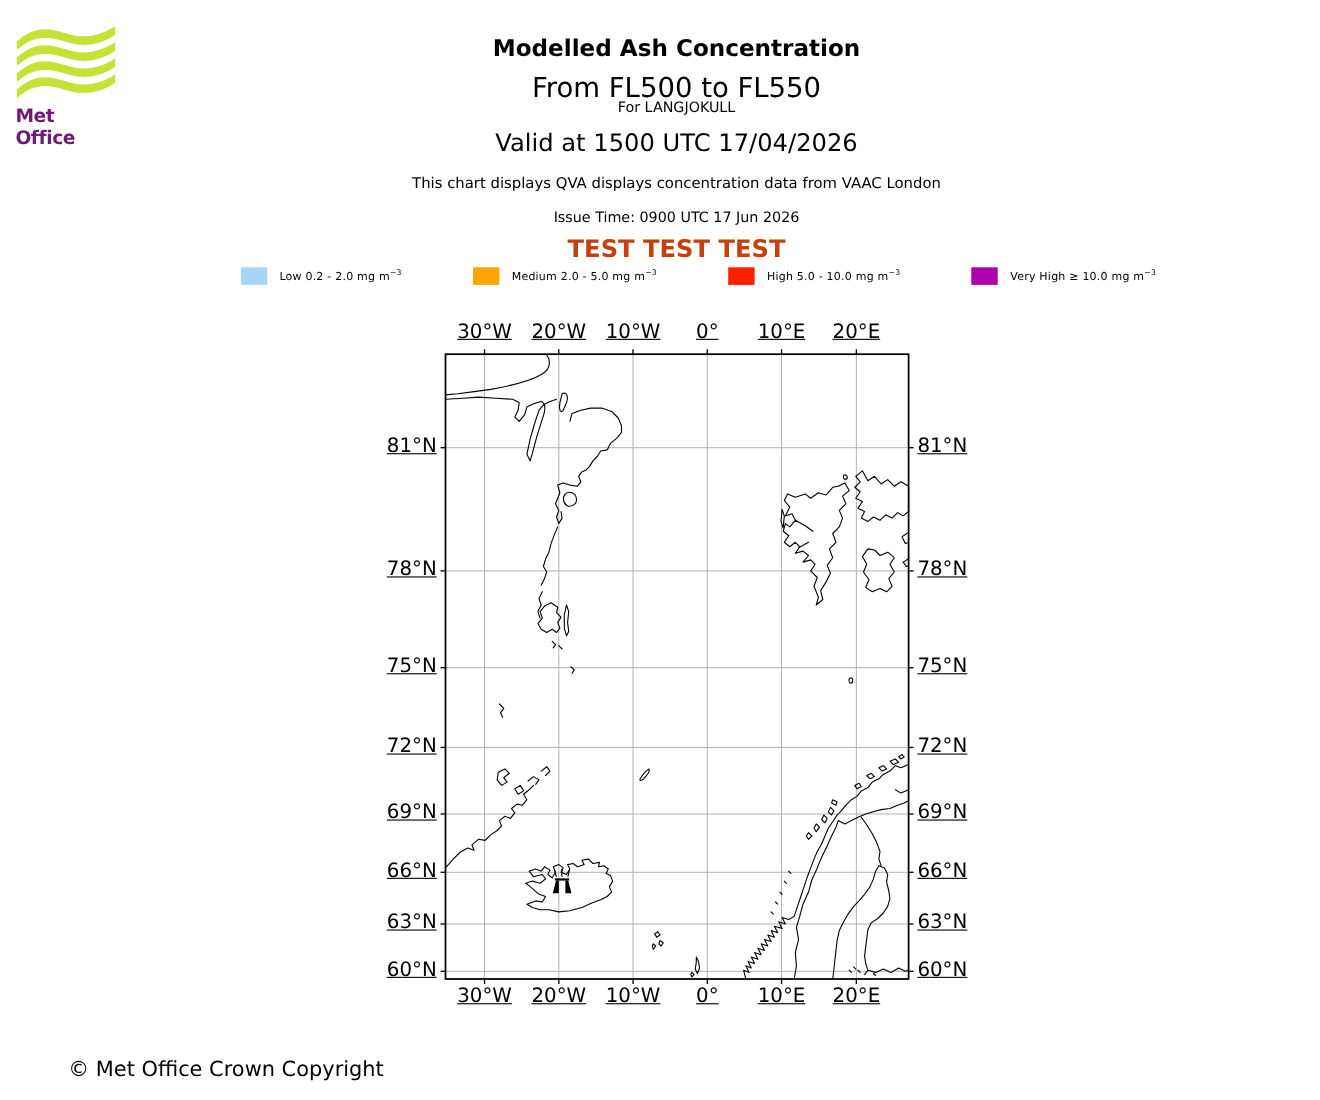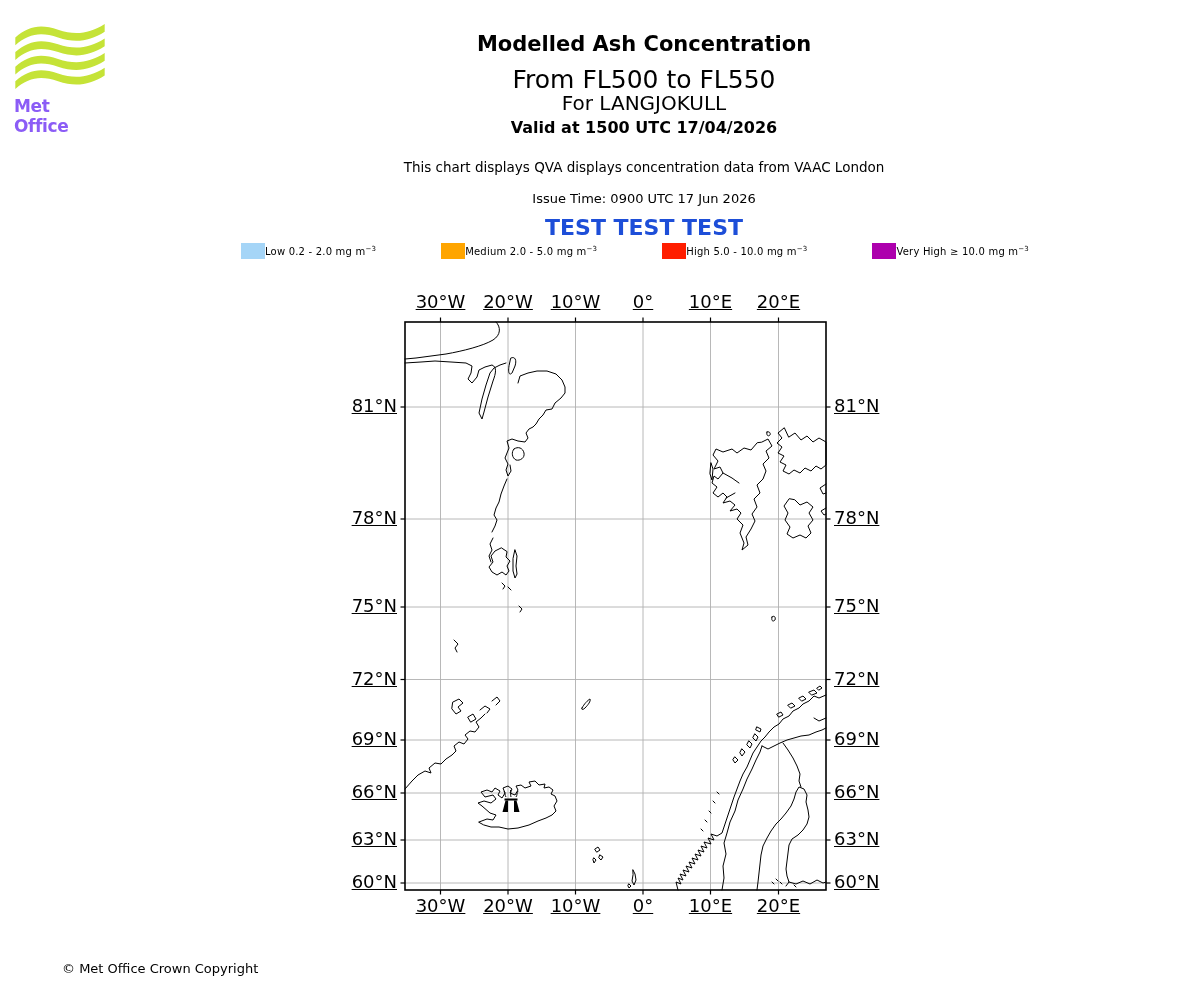--- a/index.html
+++ b/index.html
@@ -1,60 +1,60 @@
 <!DOCTYPE html>
 <html><head>
 <meta charset="utf-8">
 <style>
   html,body{margin:0;padding:0;background:#fff;}
   body{width:1200px;height:1000px;font-family:"DejaVu Sans",sans-serif;color:#000;}
   .stage{position:relative;width:1200px;height:1000px;overflow:hidden;background:#fff;}
-  .centered{position:absolute;left:644px;transform:translateX(-50%);white-space:nowrap;text-align:right;}
+  .centered{position:absolute;left:615px;transform:translateX(-50%);white-space:nowrap;text-align:right;}
   .title{top:32px;font-size:21px;font-weight:bold;}
   .sub1{top:65px;font-size:25px;}
-  .sub2{top:91px;font-size:20px;}
-  .sub3{top:118px;font-size:16px;font-weight:bold;}
+  .sub2{top:91px;font-size:13px;}
+  .sub3{top:118px;font-size:22px;}
   .qva{top:159px;font-size:13.5px;}
   .issue{top:191px;font-size:13px;}
   .test{top:215px;font-size:22px;font-weight:bold;}
   .legend-row{position:absolute;top:243px;left:615px;transform:translateX(-50%);
               display:flex;align-items:center;gap:25px;white-space:nowrap;}
-  .legend-item{display:flex;align-items:center;gap:0;padding-left:40px;}
+  .legend-item{display:flex;align-items:center;gap:11px;padding-left:40px;}
   .swatch{display:inline-block;width:24px;height:16px;}
   .legend-label{font-size:10px;letter-spacing:0.2px;}
   .legend-label sup{font-size:7px;}
   .map-frame{position:absolute;left:405px;top:322px;width:421px;height:568px;}
   .map-frame svg{overflow:visible;display:block;}
   .ticklabel{position:absolute;font-size:18px;white-space:nowrap;text-decoration:underline;}
   .logo{position:absolute;left:14px;top:22px;width:94px;}
   .logo-text{font-size:17px;font-weight:bold;letter-spacing:-0.4px;margin-top:2px;}
-  .copyright{position:absolute;left:62px;top:961px;font-size:13px;}
+  .copyright{position:absolute;left:62px;top:961px;font-size:19px;}
 </style>
 </head>
 <body>
 
 <div class="stage">
 
   <div class="logo">
     <svg width="92" height="68" viewBox="0 0 92 70">
       <path class="logo-wave" d="M0,16 C14,4 26,2 44,8 C62,14 76,12 92,2 L92,10 C76,20 62,22 44,16 C26,10 14,12 0,24 Z" fill="#c5e337"></path>
       <path class="logo-wave" d="M0,31 C14,19 26,17 44,23 C62,29 76,27 92,17 L92,25 C76,35 62,37 44,31 C26,25 14,27 0,39 Z" fill="#c5e337"></path>
       <path class="logo-wave" d="M0,46 C14,34 26,32 44,38 C62,44 76,42 92,32 L92,40 C76,50 62,52 44,46 C26,40 14,42 0,54 Z" fill="#c5e337"></path>
       <path class="logo-wave" d="M0,61 C14,49 26,47 44,53 C62,59 76,57 92,47 L92,55 C76,65 62,67 44,61 C26,55 14,57 0,69 Z" fill="#c5e337"></path>
     </svg>
-    <div class="logo-text" style="color: #8b5cf6;">Met Office</div>
+    <div class="logo-text" style="color: #701a75;">Met Office</div>
   </div>
 
   <div class="centered title">Modelled Ash Concentration</div>
   <div class="centered sub1">From FL500 to FL550</div>
   <div class="centered sub2">For LANGJOKULL</div>
   <div class="centered sub3">Valid at 1500 UTC 17/04/2026</div>
   <div class="centered qva">This chart displays QVA displays concentration data from VAAC London</div>
   <div class="centered issue">Issue Time: 0900 UTC 17 Jun 2026</div>
-  <div class="centered test" style="color: #1d4ed8;">TEST TEST TEST</div>
+  <div class="centered test" style="color: #c2410c;">TEST TEST TEST</div>
 
   <div class="legend-row">
       <div class="legend-item">
         <span class="swatch" style="background: rgb(165, 213, 247);"></span>
         <span class="legend-label">Low 0.2 - 2.0 mg m<sup>−3</sup></span>
       </div>
       <div class="legend-item">
         <span class="swatch" style="background: rgb(255, 165, 0);"></span>
         <span class="legend-label">Medium 2.0 - 5.0 mg m<sup>−3</sup></span>
       </div>

